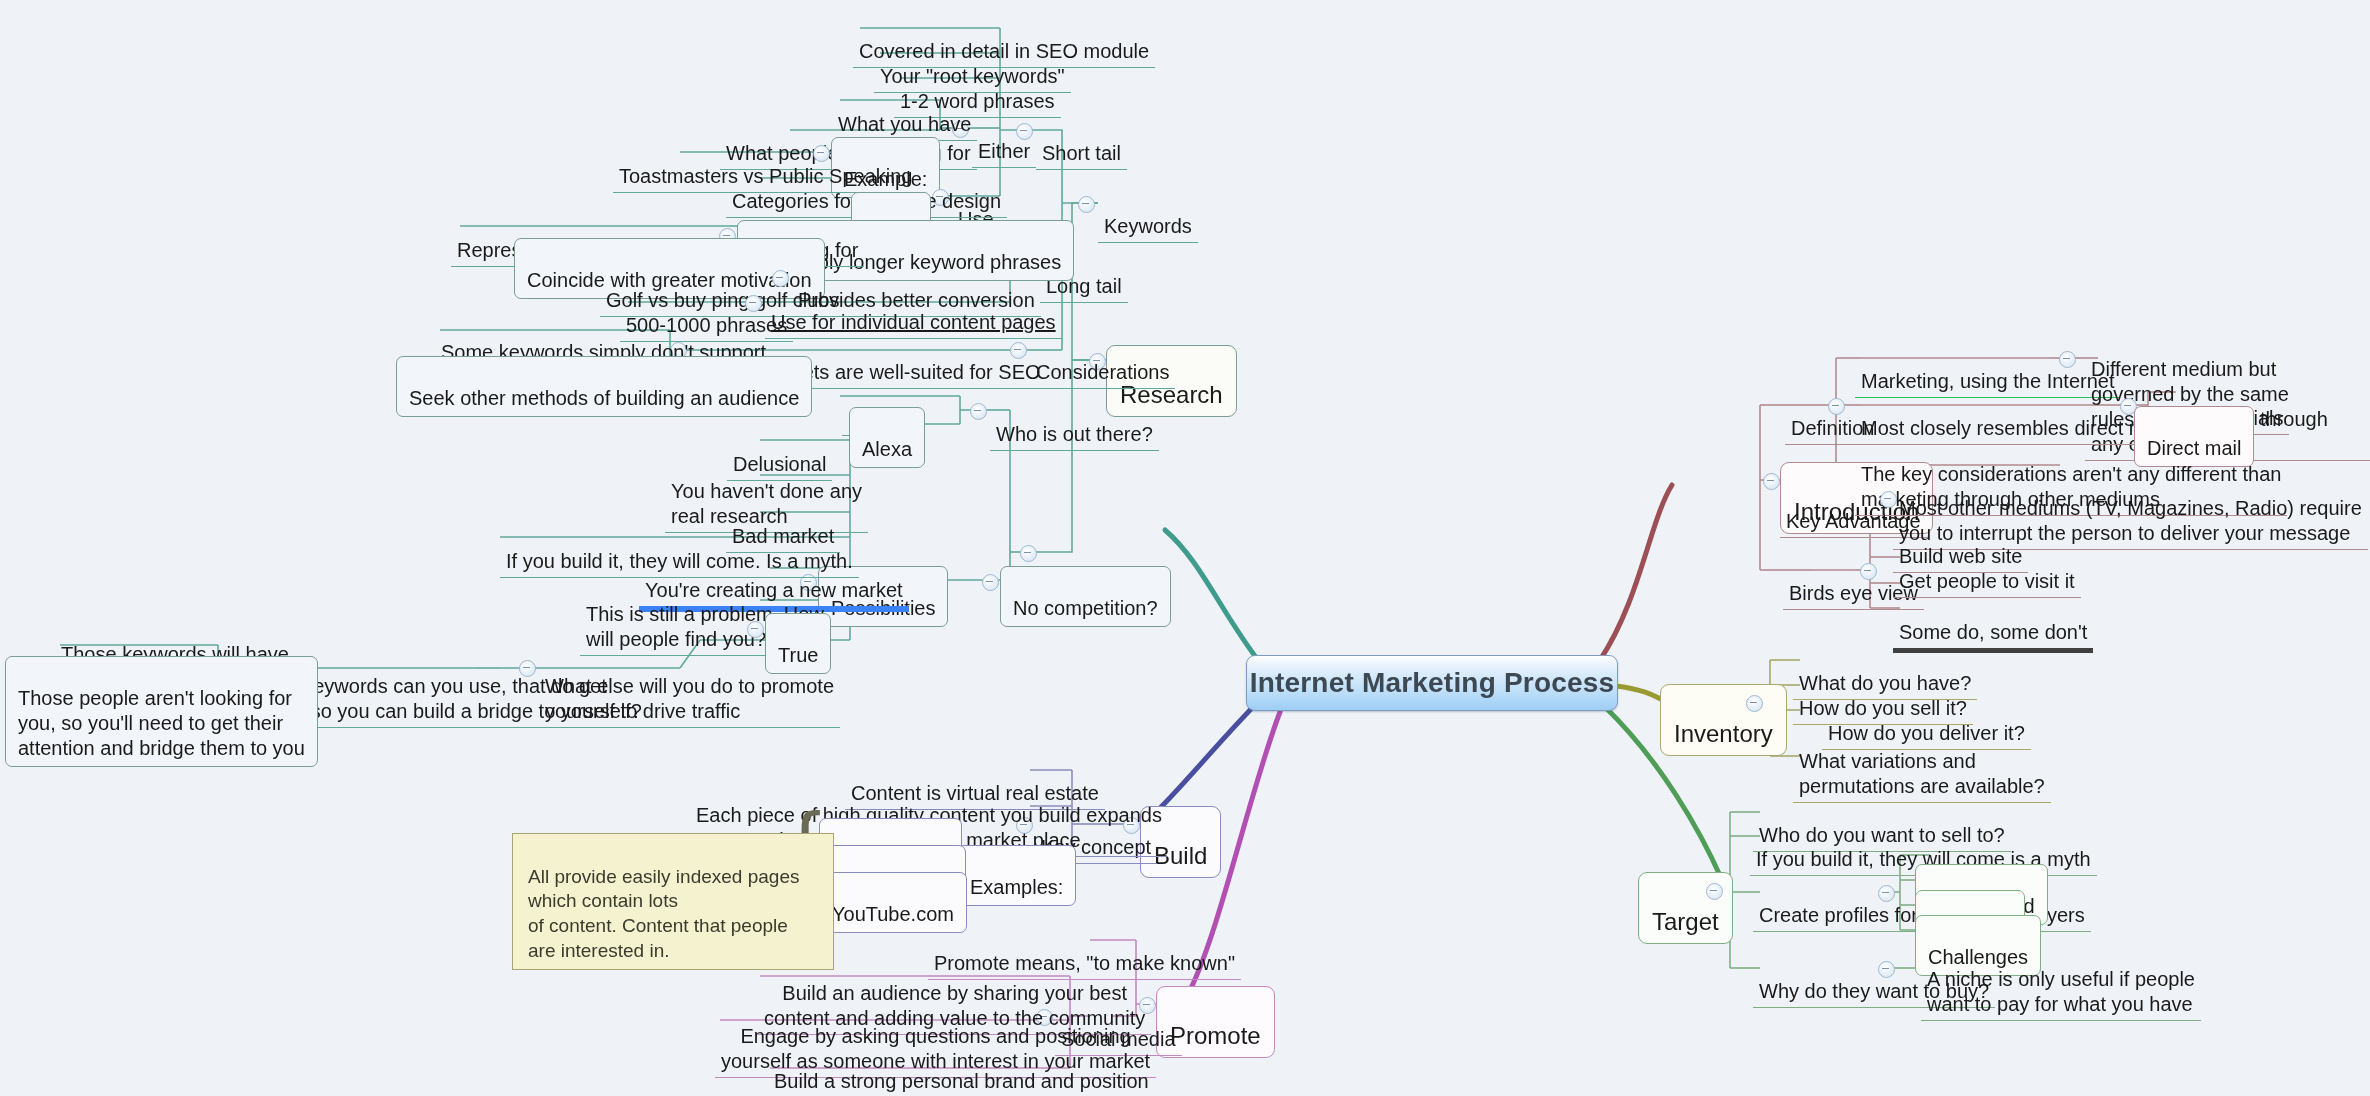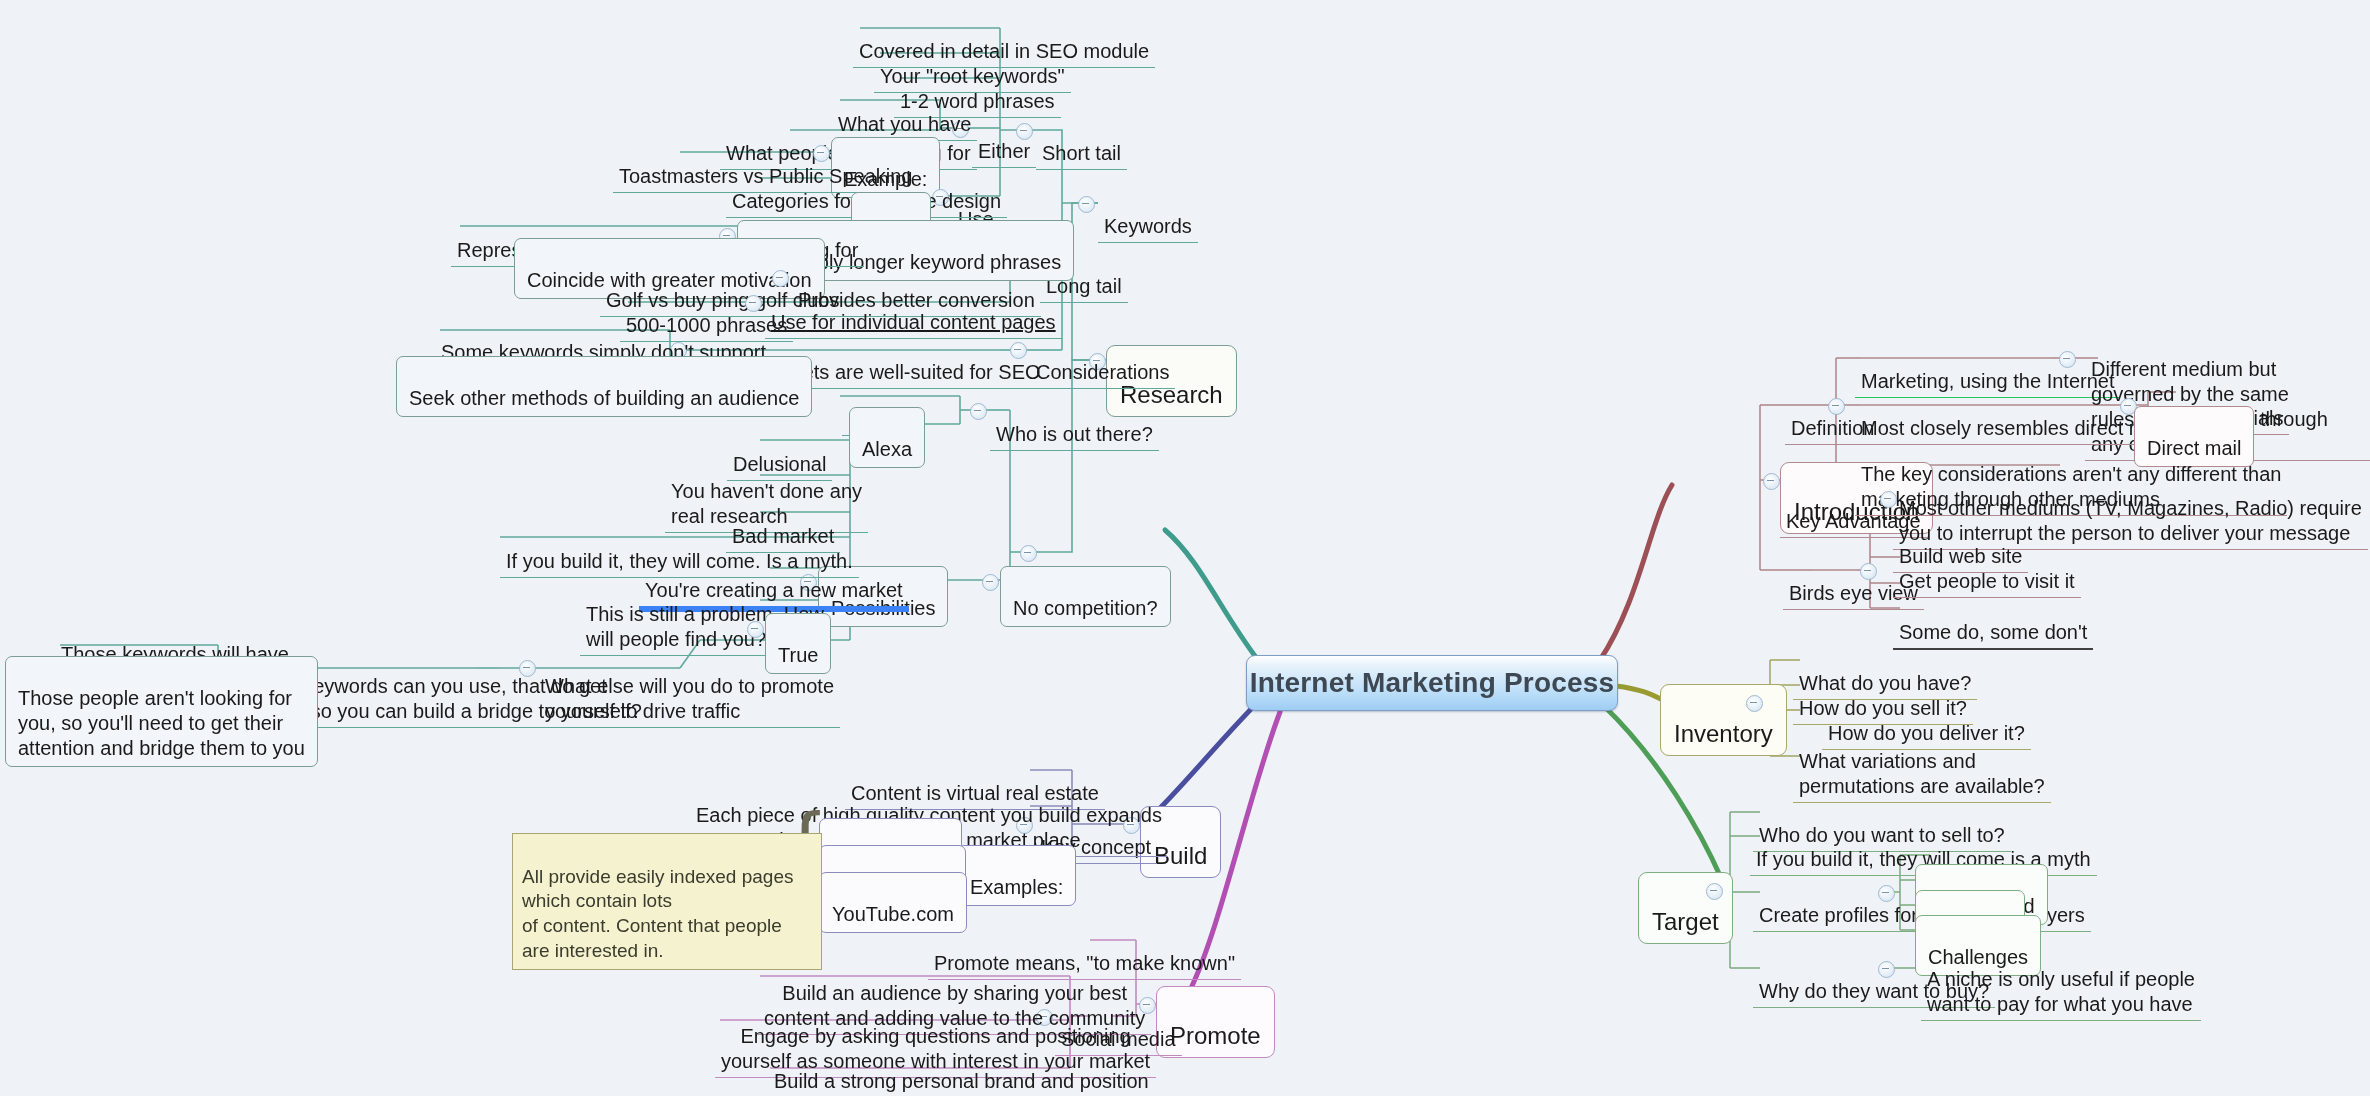--- a/index.html
+++ b/index.html
@@ -66,21 +66,21 @@
     content:"";position:absolute;left:3px;top:6px;width:7px;height:1px;background:#7b93a8;
   }
 
   
   .note{
     position:absolute;
     background:#f5f3cf;
     border:1px solid #a9a471;
     color:#3b3b2e;
     font-size:19px;
-    padding:6px 9px;
+    padding:6px 15px;
     line-height:1.3;
     white-space:pre-line;
   }
   
   .brace{
     position:absolute;
     color:#6b6b55;
     font-size:78px;
     line-height:1;
     font-family:"DejaVu Serif", serif;
@@ -520,21 +520,21 @@
   <div class="node lnode" style="left:1783px;top:555px;border-bottom:1px solid #b08a8e;">
     <span>Birds eye view</span>
   </div>
   <div class="tog" style="left:1860px;top:563px;"></div>
   <div class="node lnode" style="left:1893px;top:518px;border-bottom:1px solid #b08a8e;">
     <span>Build web site</span>
   </div>
   <div class="node lnode" style="left:1893px;top:543px;border-bottom:1px solid #b08a8e;">
     <span>Get people to visit it</span>
   </div>
-  <div class="node lnode" style="left:1893px;top:594px;border-bottom:2px solid #404040;">
+  <div class="node lnode" style="left:1893px;top:594px;border-bottom:5px solid #404040;">
     <span>Some do, some don't</span>
   </div>
 
   <div class="node bnode l1" style="left:1660px;top:684px;border-color:#a8a86a;background:#fdfdf5;">
     <span>Inventory</span>
   </div>
   <div class="tog" style="left:1746px;top:695px;"></div>
 
   <div class="node lnode" style="left:1793px;top:645px;border-bottom:1px solid #a8a86a;">
     <span>What do you have?</span>

